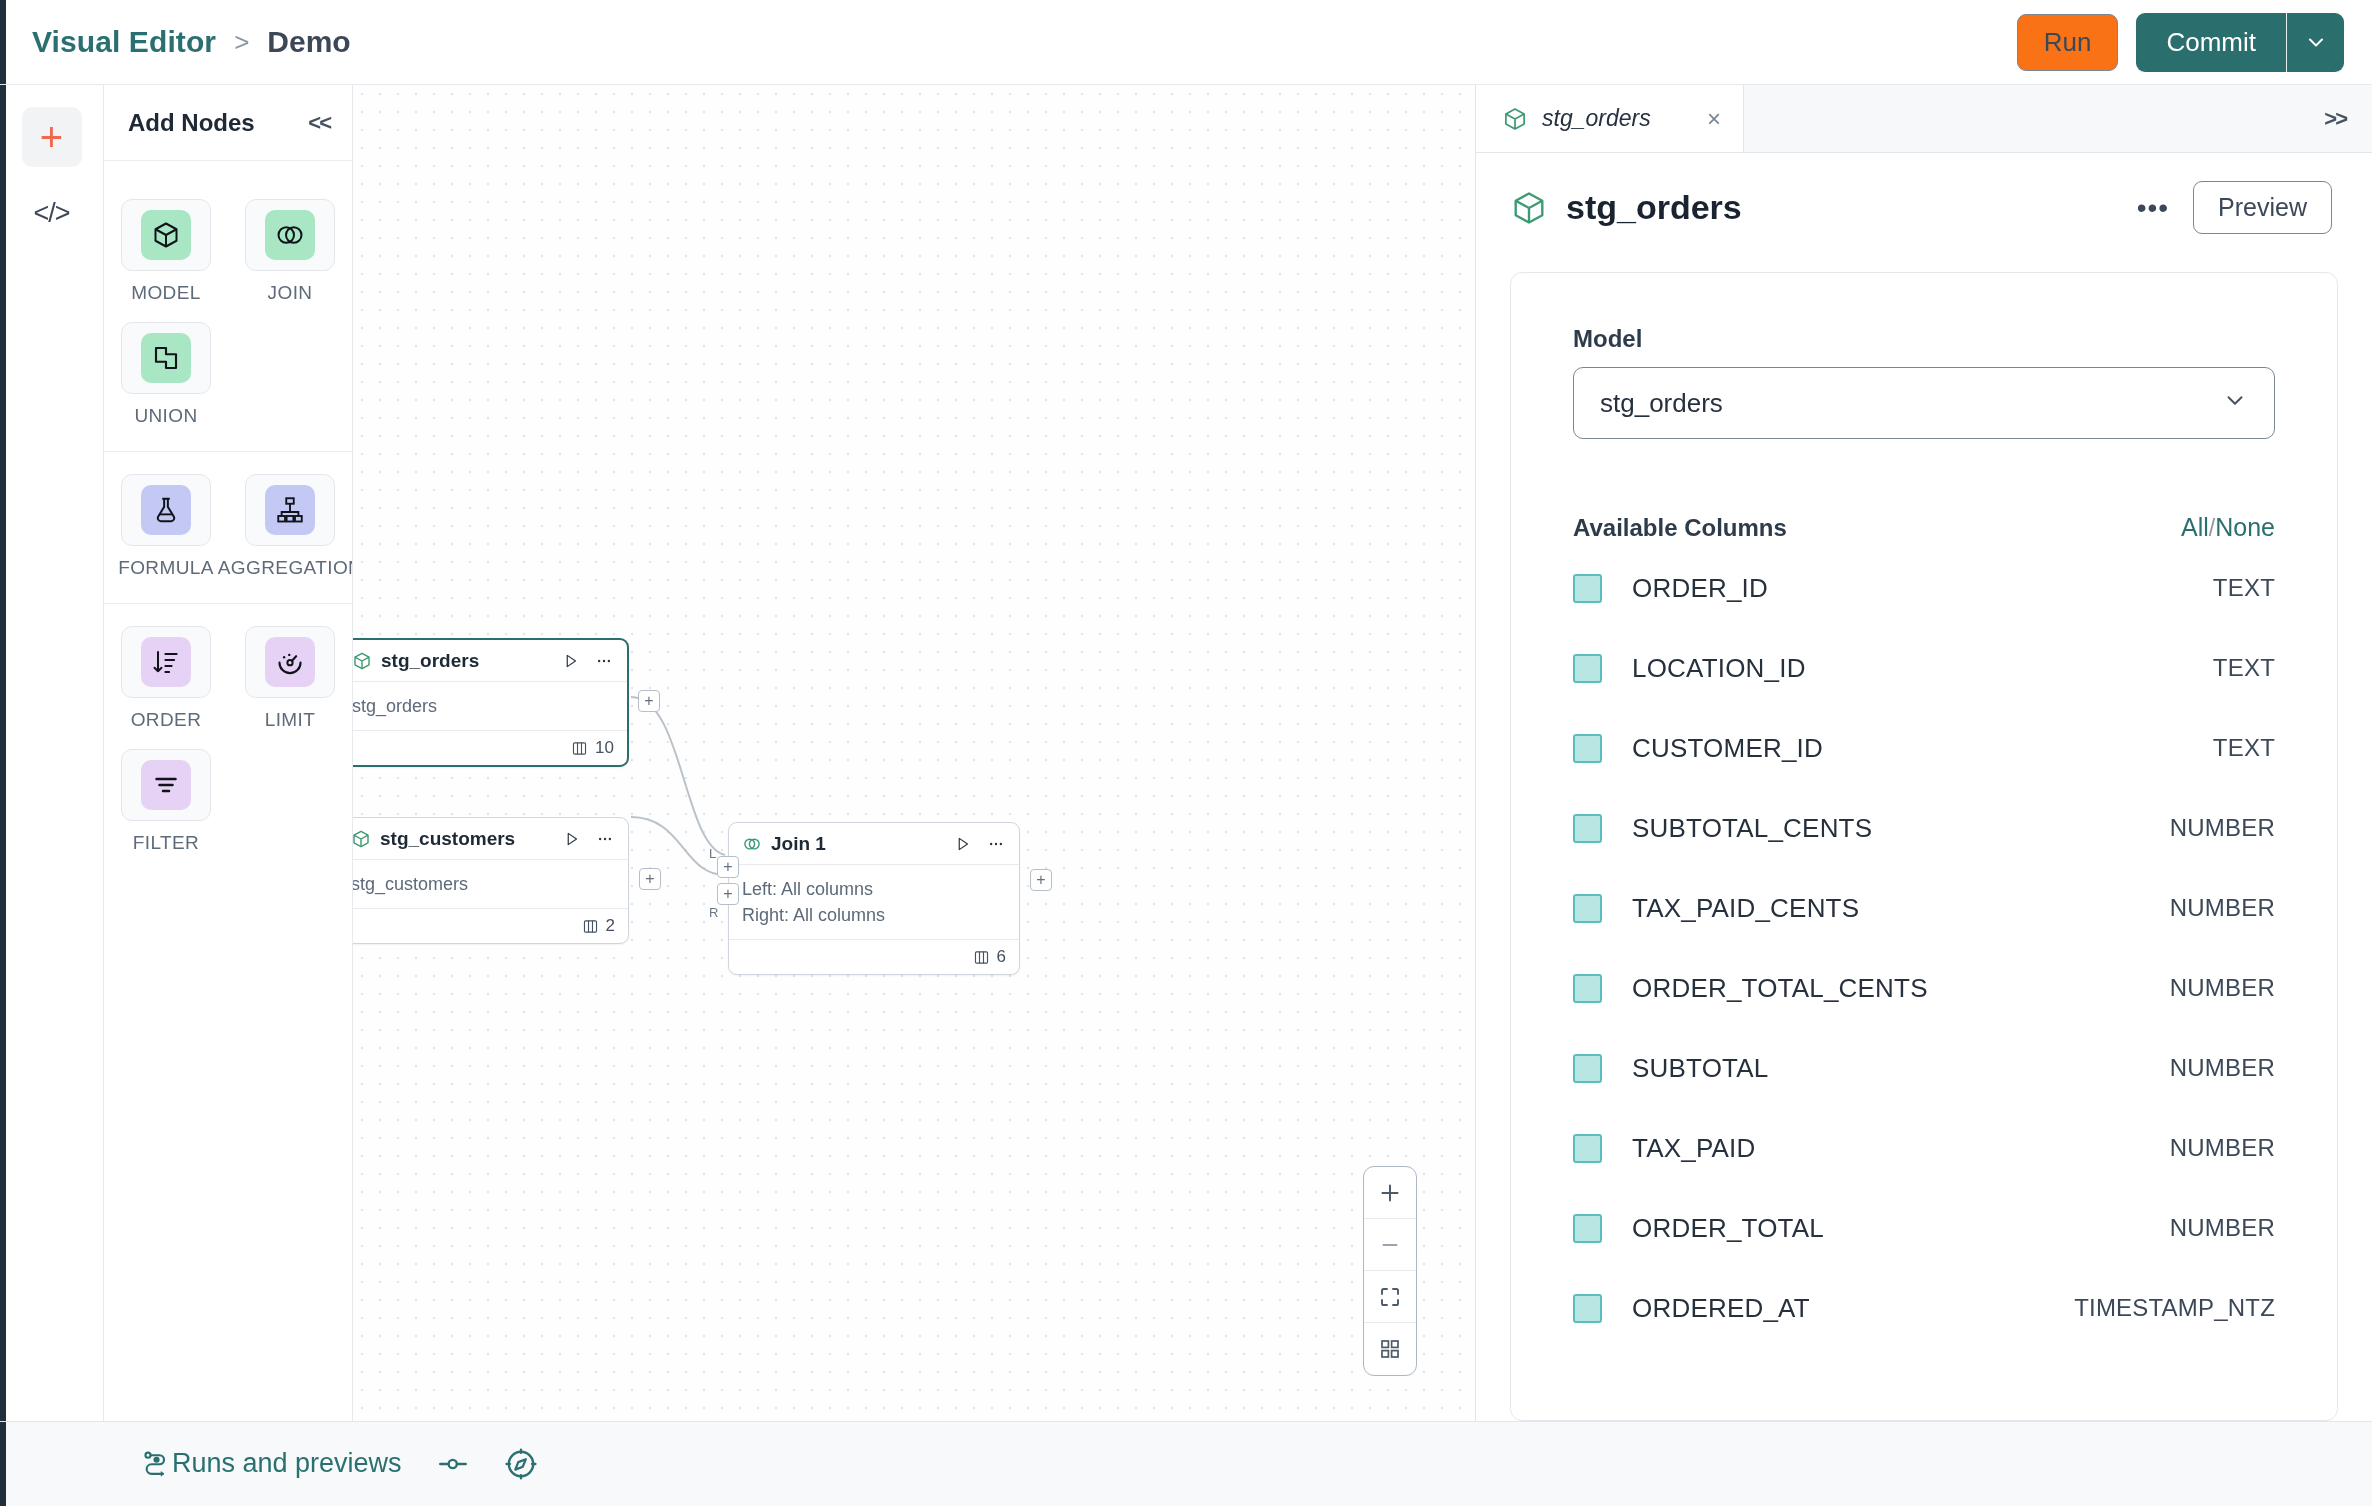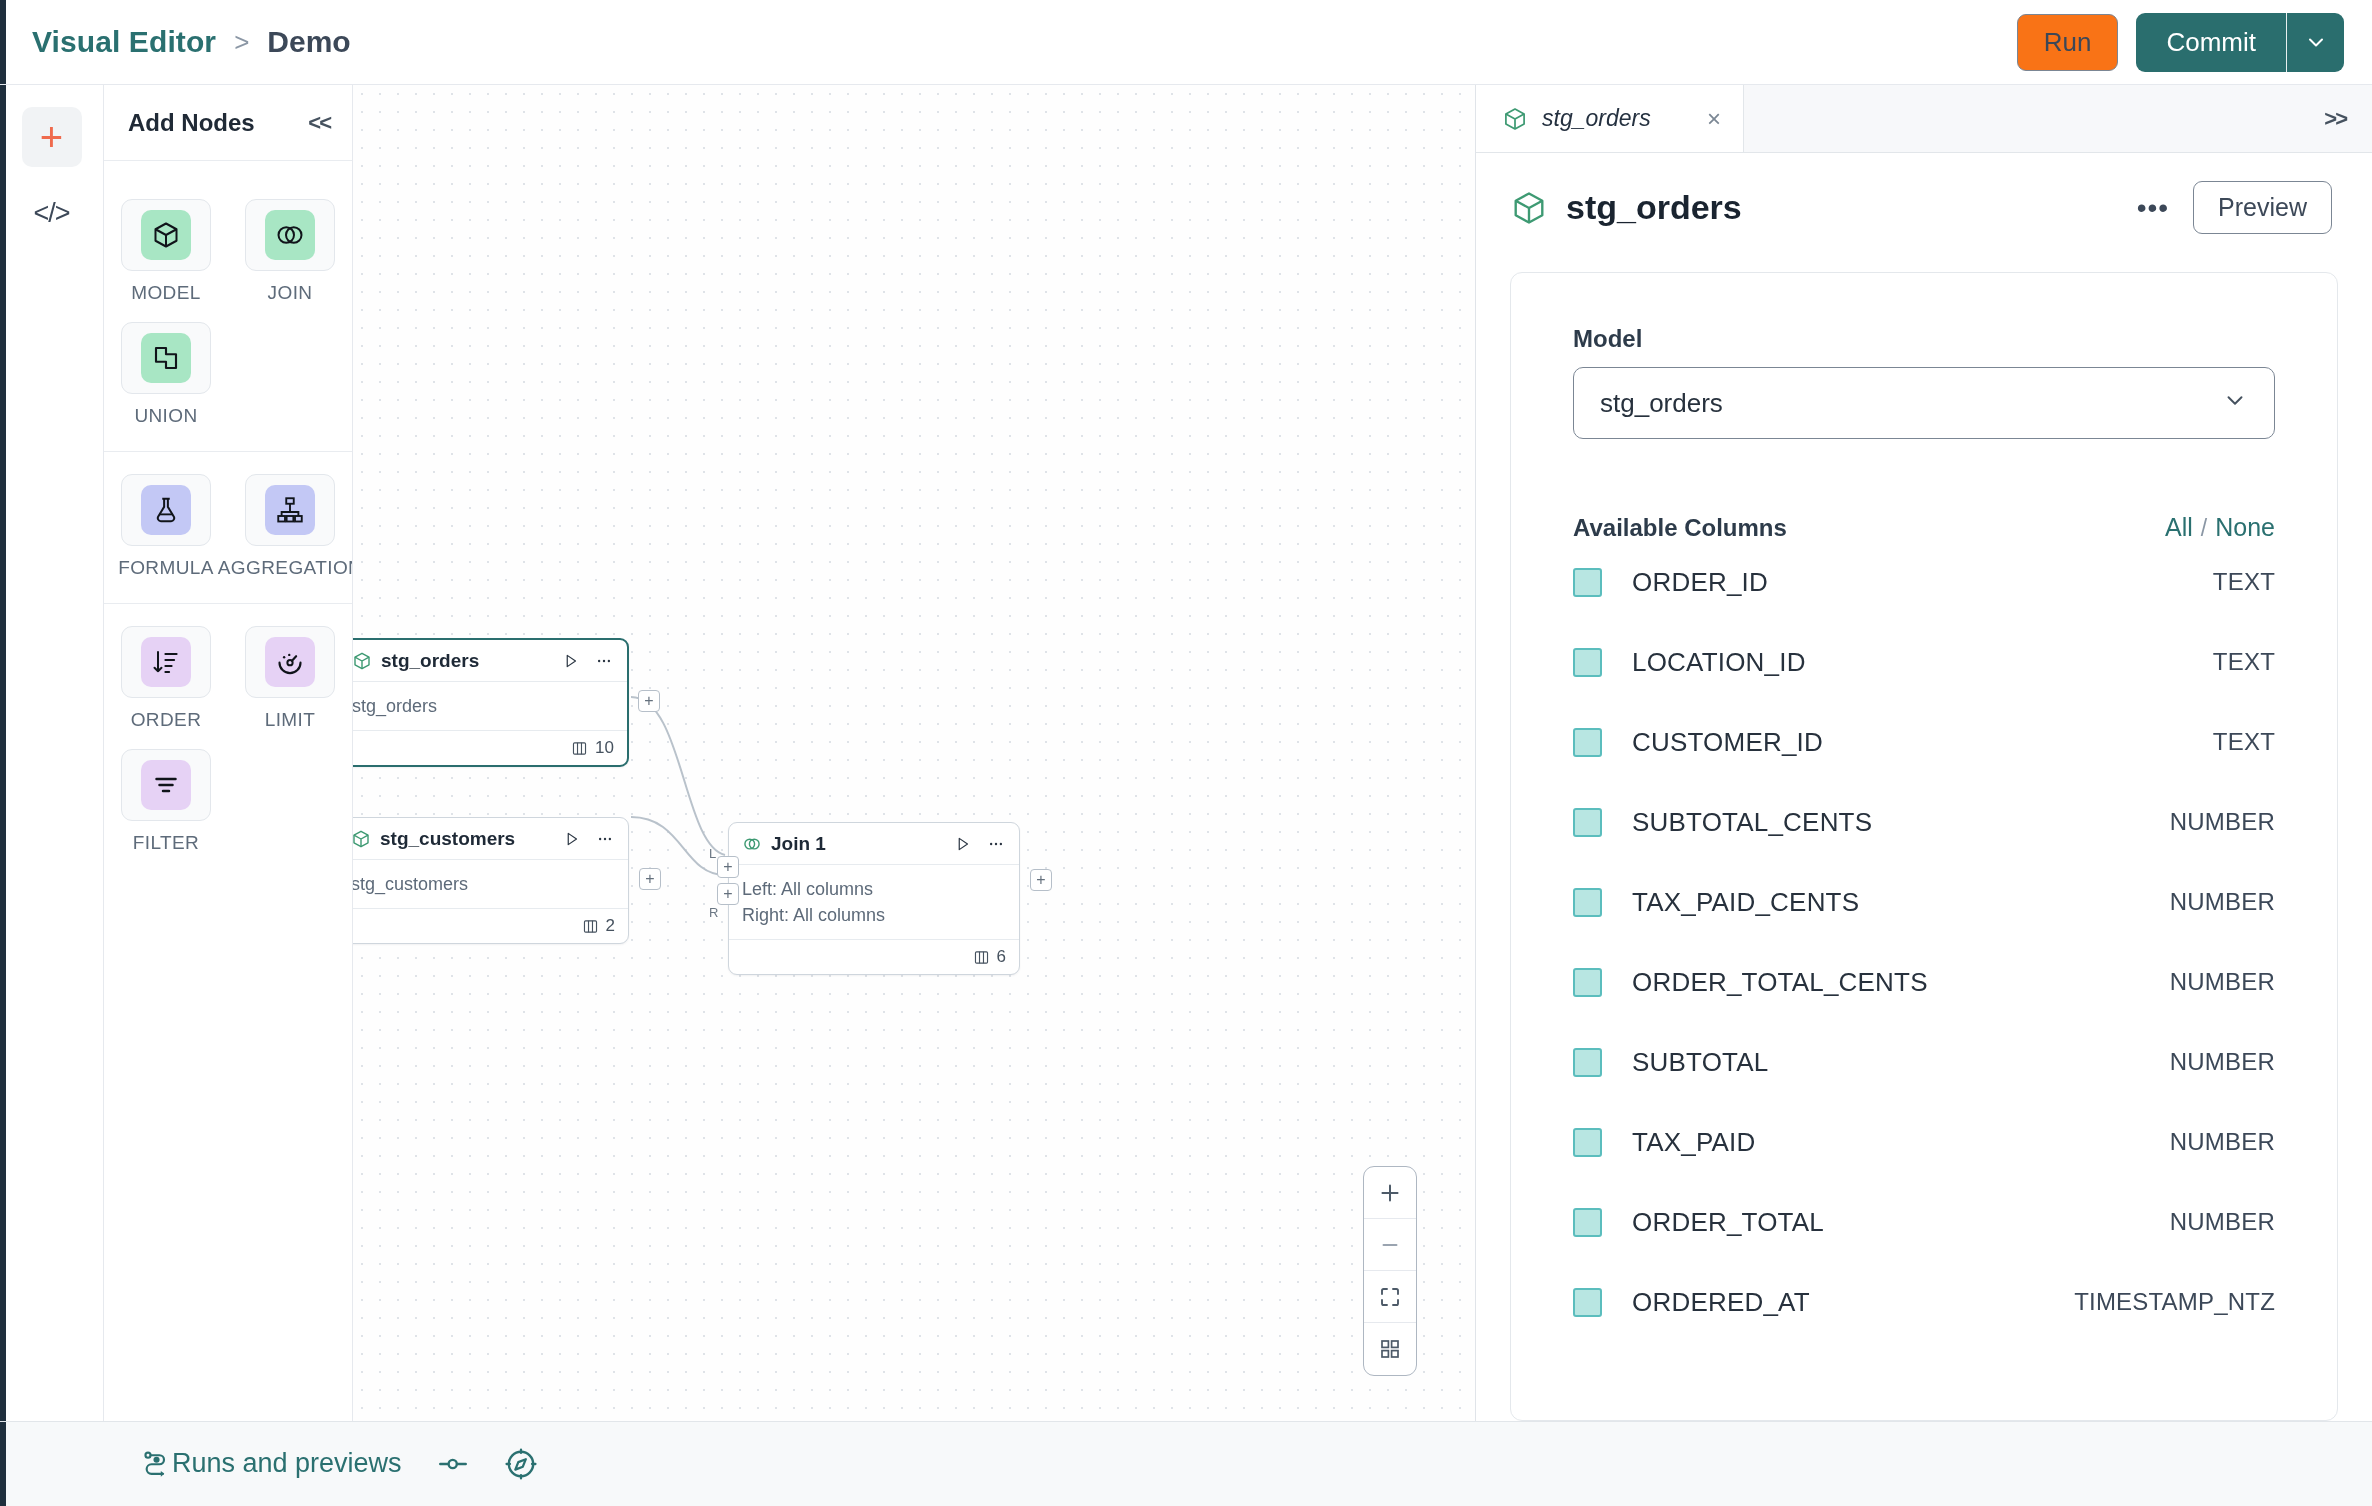--- a/index.html
+++ b/index.html
@@ -222,24 +222,24 @@
   }
   .field-label { font-size: 24px; font-weight: bold; color: #2d3b4a; margin-bottom: 14px; }
   .select-box {
     border: 1.5px solid #7b8694; border-radius: 10px; height: 72px;
     display: flex; align-items: center; padding: 0 26px;
     font-size: 26px; color: #27313d; cursor: pointer;
   }
   .select-caret { margin-left: auto; color: #46525f; }
   .cols-head {
     display: flex; align-items: baseline;
-    margin-top: 74px; margin-bottom: 0;
+    margin-top: 74px; margin-bottom: 6px;
   }
   .cols-title { font-size: 24px; font-weight: bold; color: #2d3b4a; }
-  .cols-actions { margin-left: auto; display: flex; align-items: baseline; gap: 8px; }
+  .cols-actions { margin-left: auto; display: flex; align-items: baseline; gap: 0; }
   .cols-link { color: #2a7070; font-size: 25px; cursor: pointer; }
   .cols-slash { color: #8b97a5; font-size: 23px; }
   .col-row {
     display: flex; align-items: center; height: 80px;
   }
   .col-check {
     width: 29px; height: 29px; border: 2px solid #5bbdbd;
     background: #b8e6e2; border-radius: 3px; flex: 0 0 29px; cursor: pointer;
   }
   .col-name { margin-left: 30px; font-size: 26px; color: #27313d; letter-spacing: .2px; }

